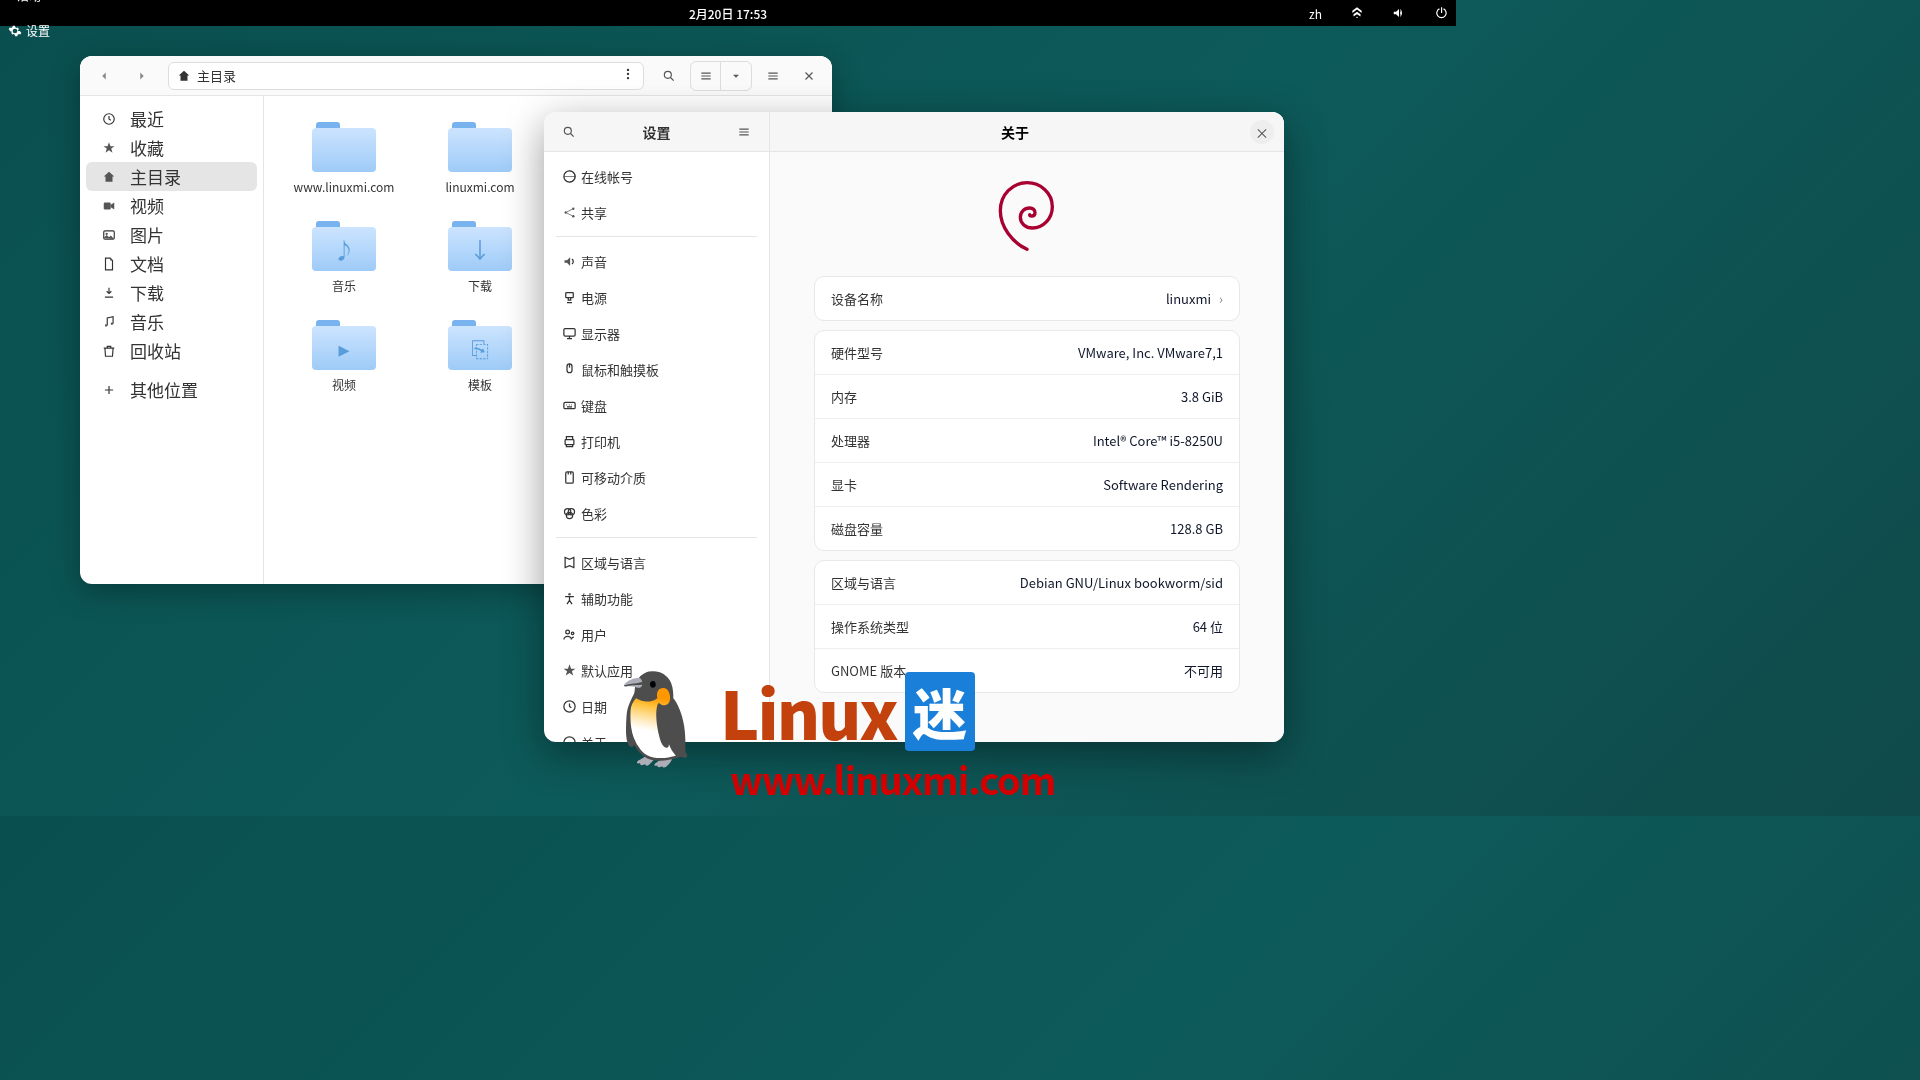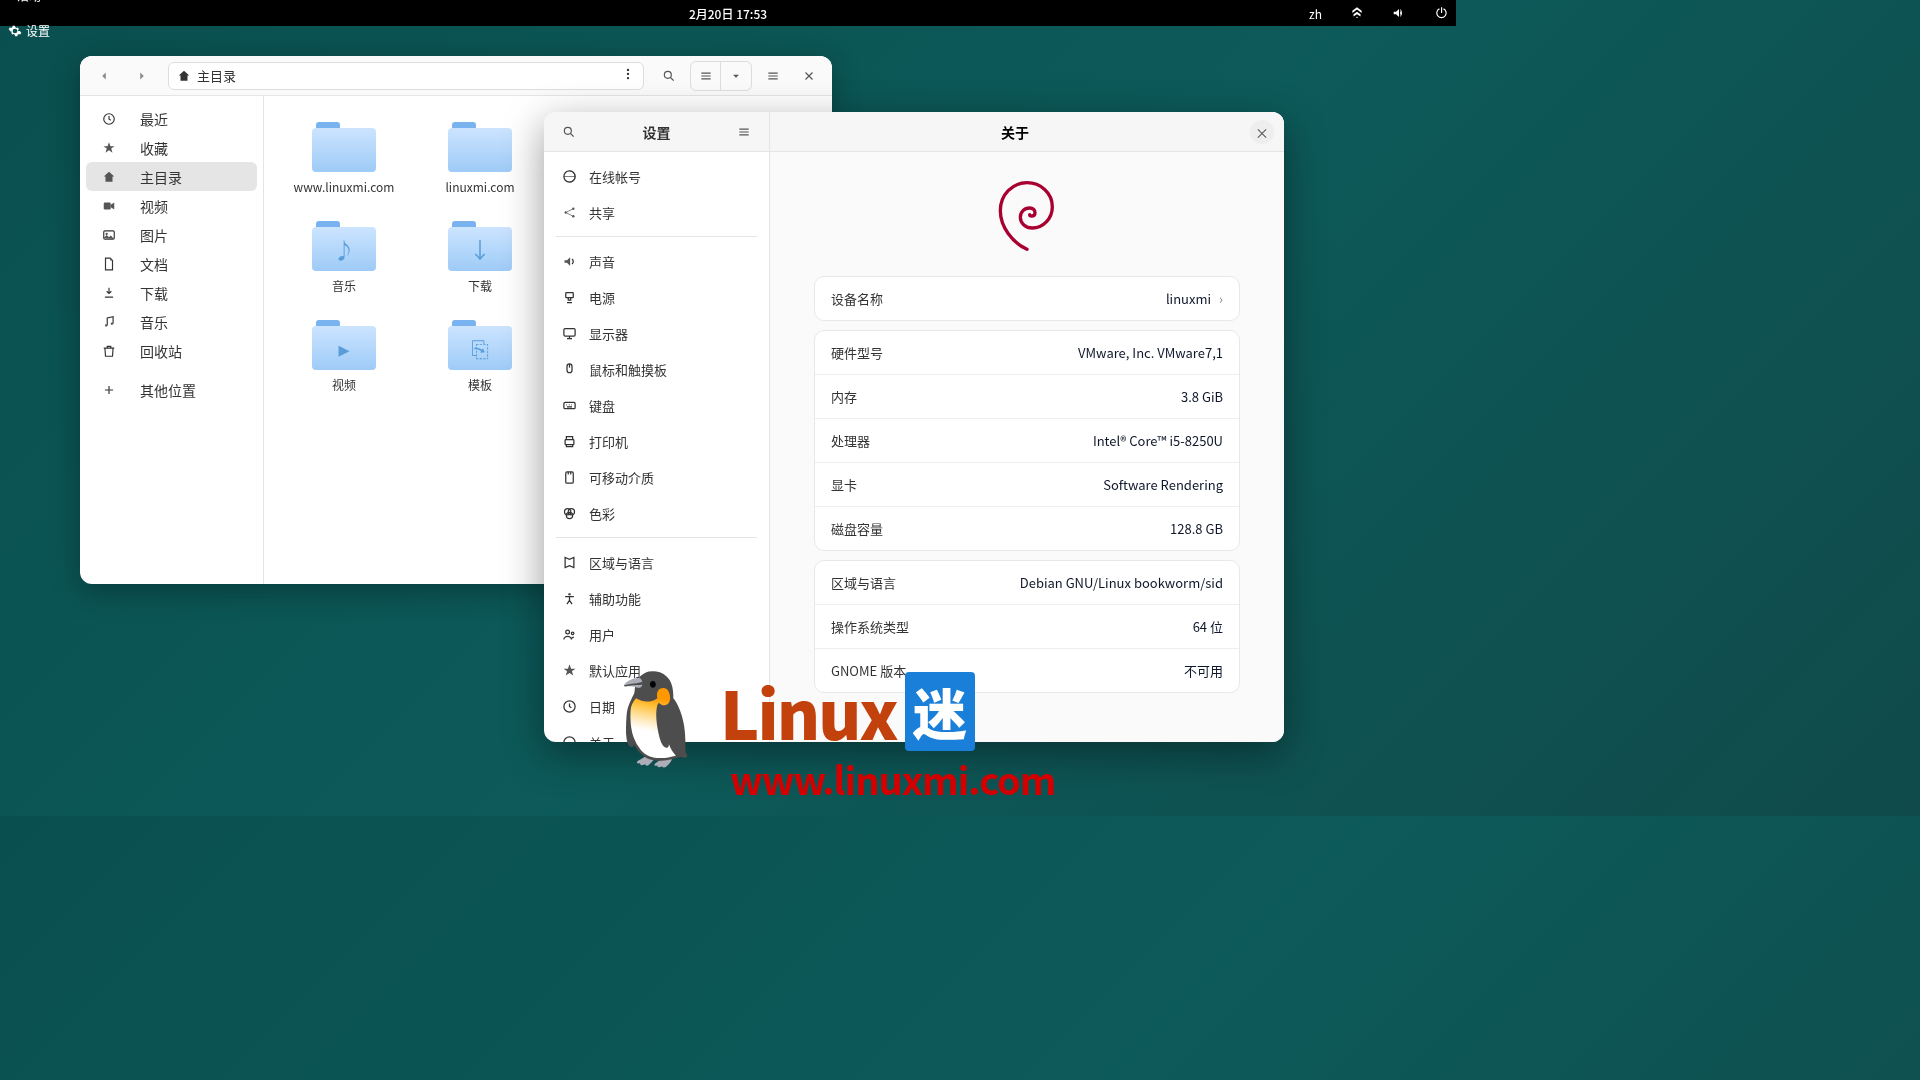--- a/index.html
+++ b/index.html
@@ -18,40 +18,40 @@
 .files-header { height: 40px; background: #fafafa; border-bottom: 1px solid #e5e5e5; display: flex; align-items: center; padding: 0 8px; gap: 6px; }
 .nav-btn { width: 32px; height: 28px; border: none; background: transparent; border-radius: 6px; display: flex; align-items: center; justify-content: center; color: #888; }
 .path-bar { flex: 1; height: 28px; background: #fff; border: 1px solid #ddd; border-radius: 6px; display: flex; align-items: center; padding: 0 8px; gap: 6px; font-size: 13px; color: #333; margin: 0 4px; }
 .header-icon-btn { width: 30px; height: 28px; border: none; background: transparent; border-radius: 6px; display: flex; align-items: center; justify-content: center; color: #555; }
 .btn-group { display: flex; border: 1px solid #ddd; border-radius: 6px; overflow: hidden; }
 .btn-group .header-icon-btn { border-radius: 0; border-right: 1px solid #ddd; }
 .btn-group .header-icon-btn:last-child { border-right: none; }
 
 .files-body { flex: 1; display: flex; }
 .files-sidebar { width: 184px; border-right: 1px solid #e5e5e5; padding: 8px 0; }
-.sidebar-item { height: 29px; display: flex; align-items: center; padding: 0 16px; gap: 24px; font-size: 14px; color: #333; border-radius: 6px; margin: 0 6px; }
+.sidebar-item { height: 29px; display: flex; align-items: center; padding: 0 16px; gap: 14px; font-size: 17px; color: #333; border-radius: 6px; margin: 0 6px; }
 .sidebar-item.active { background: #e5e5e5; }
 .sidebar-item svg { width: 14px; height: 14px; fill: #555; flex-shrink: 0; }
 .sidebar-sep { height: 10px; }
 
 .files-grid { flex: 1; padding: 24px 20px; display: grid; grid-template-columns: repeat(2, 120px); gap: 24px 16px; align-content: start; }
 .file-item { display: flex; flex-direction: column; align-items: center; gap: 6px; }
 .folder-icon { width: 64px; height: 52px; position: relative; }
 .folder-icon::before { content: ""; position: absolute; top: 2px; left: 4px; width: 24px; height: 10px; background: #78b3f0; border-radius: 3px 3px 0 0; }
 .folder-icon::after { content: ""; position: absolute; top: 8px; left: 0; right: 0; bottom: 0; background: linear-gradient(#cce4ff, #9ecbf7); border-radius: 4px; }
 .folder-glyph { position: absolute; z-index: 2; top: 50%; left: 50%; transform: translate(-50%, -40%); color: #5a9ddb; font-size: 22px; }
 .file-label { font-size: 12px; color: #333; text-align: center; }
 
 
 .settings-window { position: absolute; left: 544px; top: 112px; width: 740px; height: 630px; background: #fff; border-radius: 12px; box-shadow: 0 12px 40px rgba(0,0,0,.4); display: flex; overflow: hidden; }
 .settings-sidebar { width: 226px; border-right: 1px solid #e5e5e5; display: flex; flex-direction: column; }
 .settings-sb-header { height: 40px; background: #f6f6f6; border-bottom: 1px solid #e5e5e5; display: flex; align-items: center; padding: 0 10px; }
 .settings-sb-title { flex: 1; text-align: center; font-size: 14px; font-weight: 600; color: #333; }
 .settings-sb-body { flex: 1; overflow: auto; padding: 6px 0; }
-.settings-row { height: 36px; display: flex; align-items: center; padding: 0 18px; gap: 12px; font-size: 13px; color: #333; }
+.settings-row { height: 36px; display: flex; align-items: center; padding: 0 18px; gap: 4px; font-size: 13px; color: #333; }
 .settings-row svg { width: 15px; height: 15px; fill: #555; flex-shrink: 0; }
 .settings-divider { height: 1px; background: #e5e5e5; margin: 6px 12px; }
 
 .settings-main { flex: 1; display: flex; flex-direction: column; background: #fafafa; }
 .settings-main-header { height: 40px; background: #f6f6f6; border-bottom: 1px solid #e5e5e5; display: flex; align-items: center; padding: 0 10px; }
 .settings-main-title { flex: 1; text-align: center; font-size: 14px; font-weight: 600; }
 .close-btn { width: 24px; height: 24px; border-radius: 50%; background: #eee; border: none; display: flex; align-items: center; justify-content: center; font-size: 14px; color: #555; }
 
 .settings-content { flex: 1; padding: 20px 44px; overflow: auto; }
 .debian-logo { display: block; margin: 4px auto 20px; width: 70px; height: 80px; }

